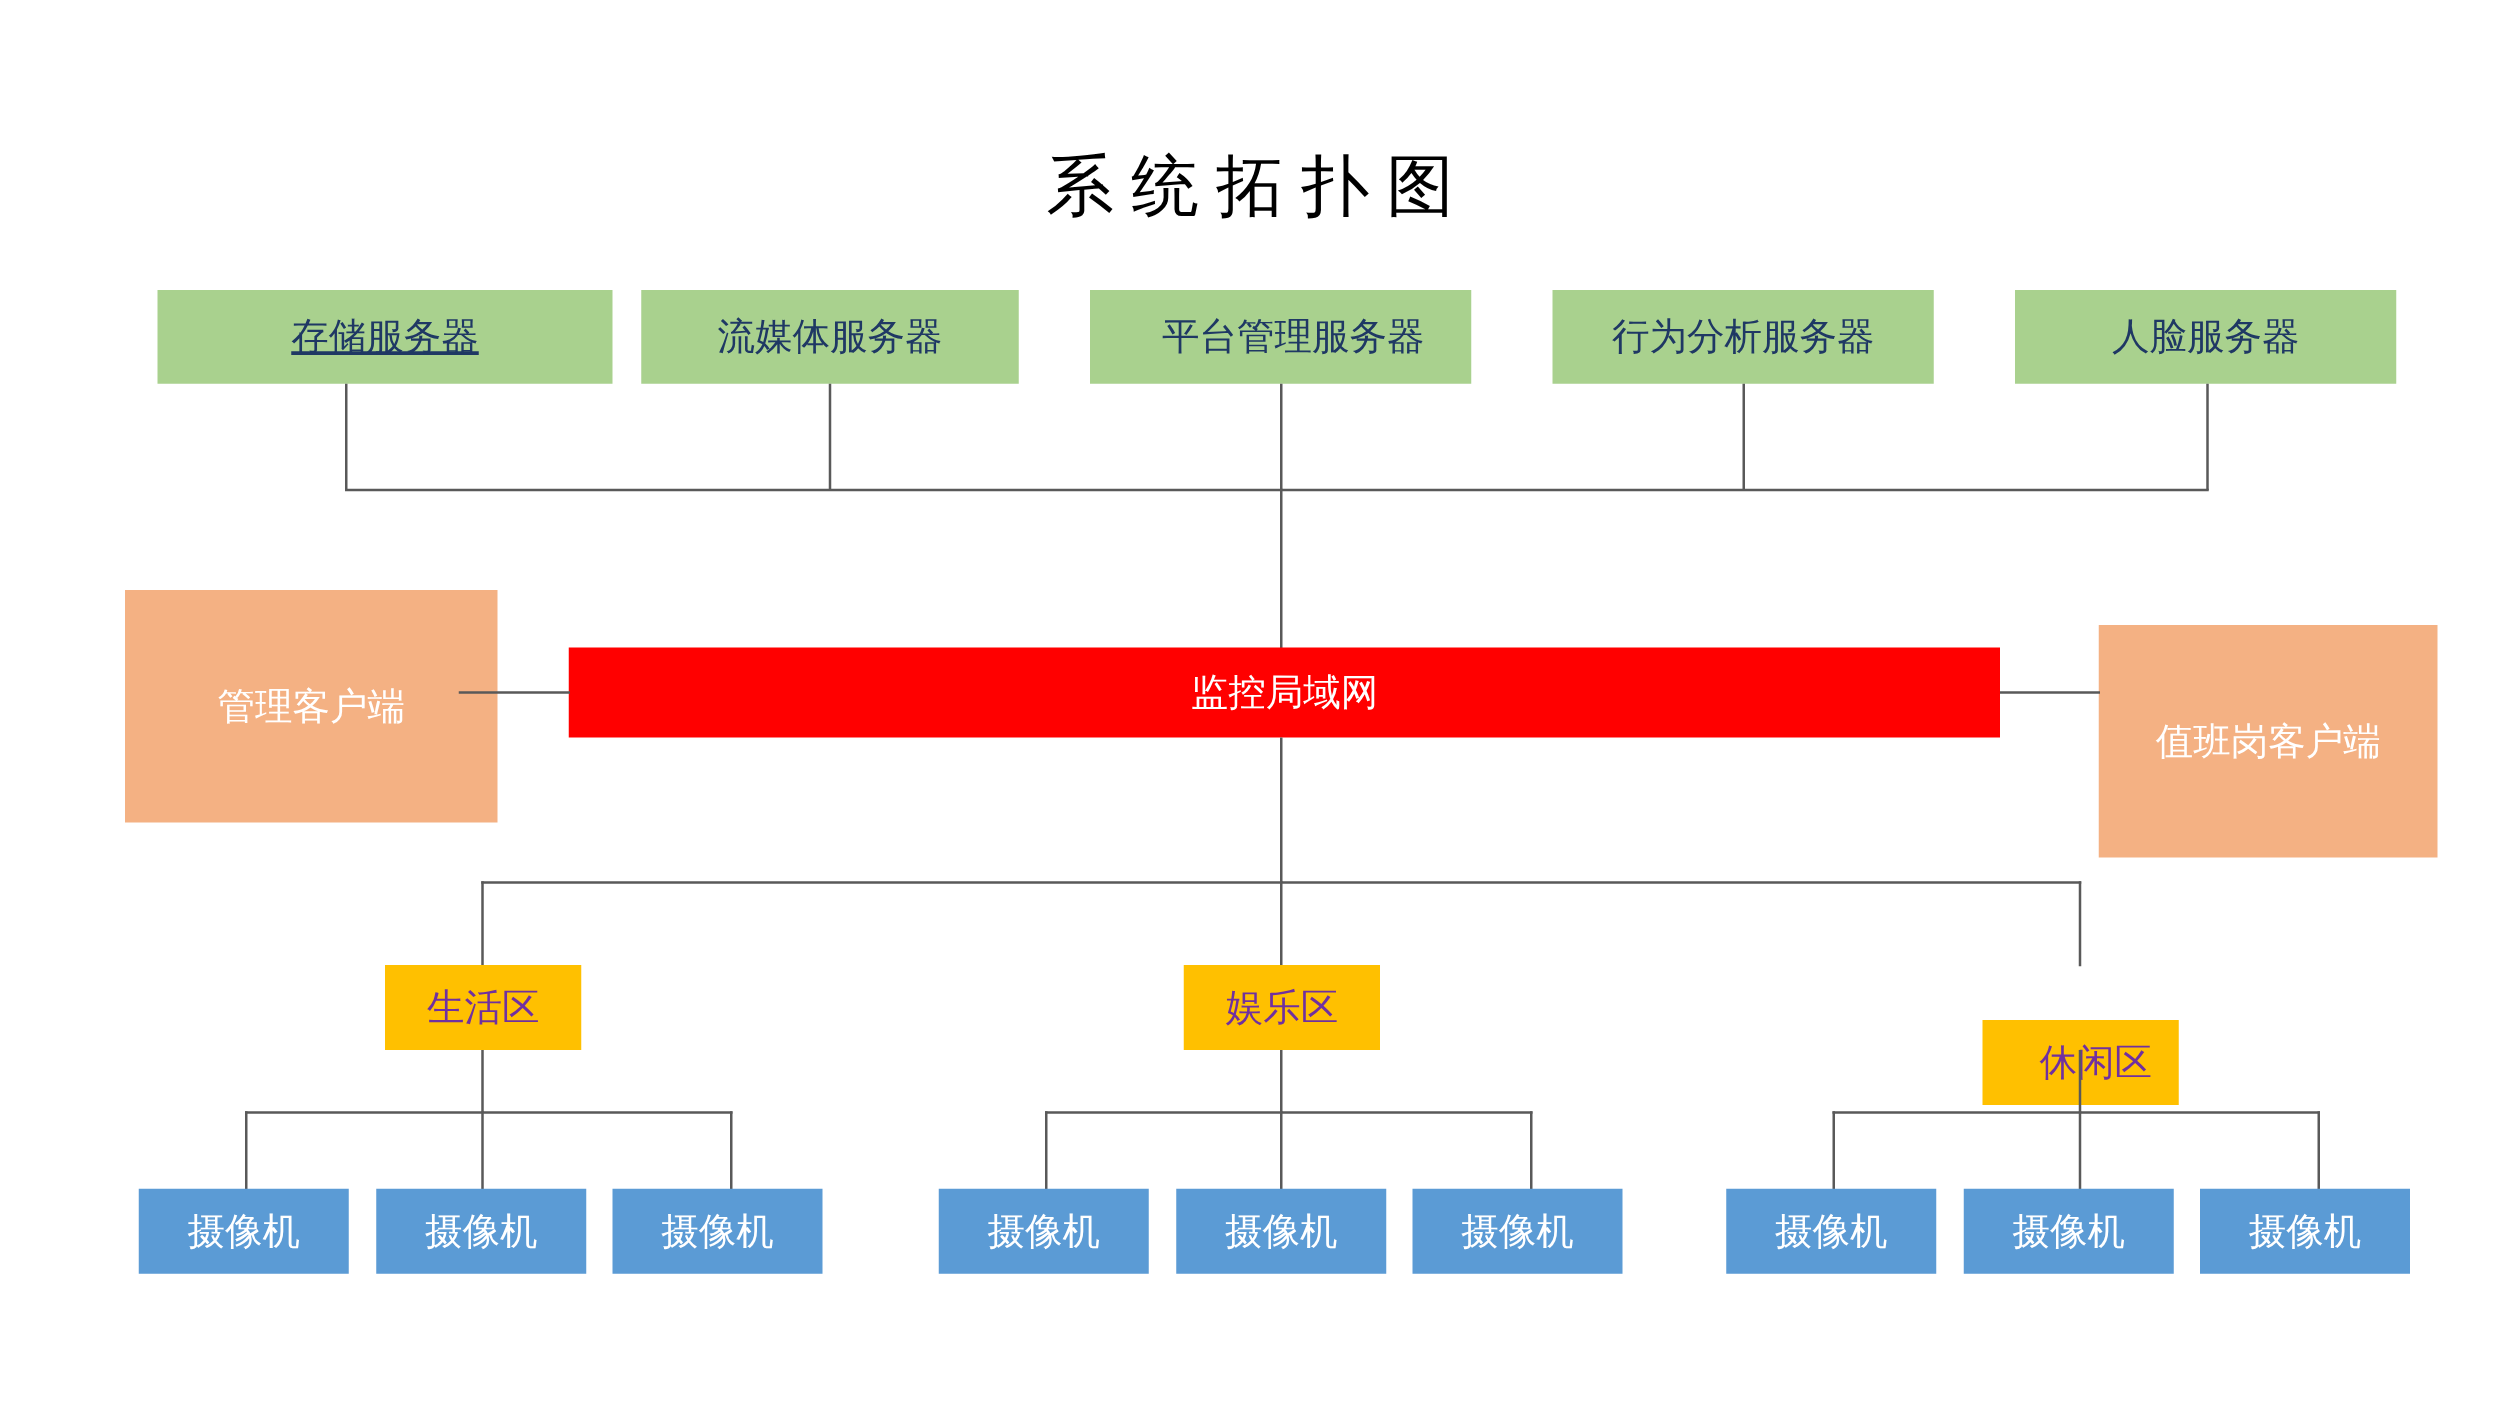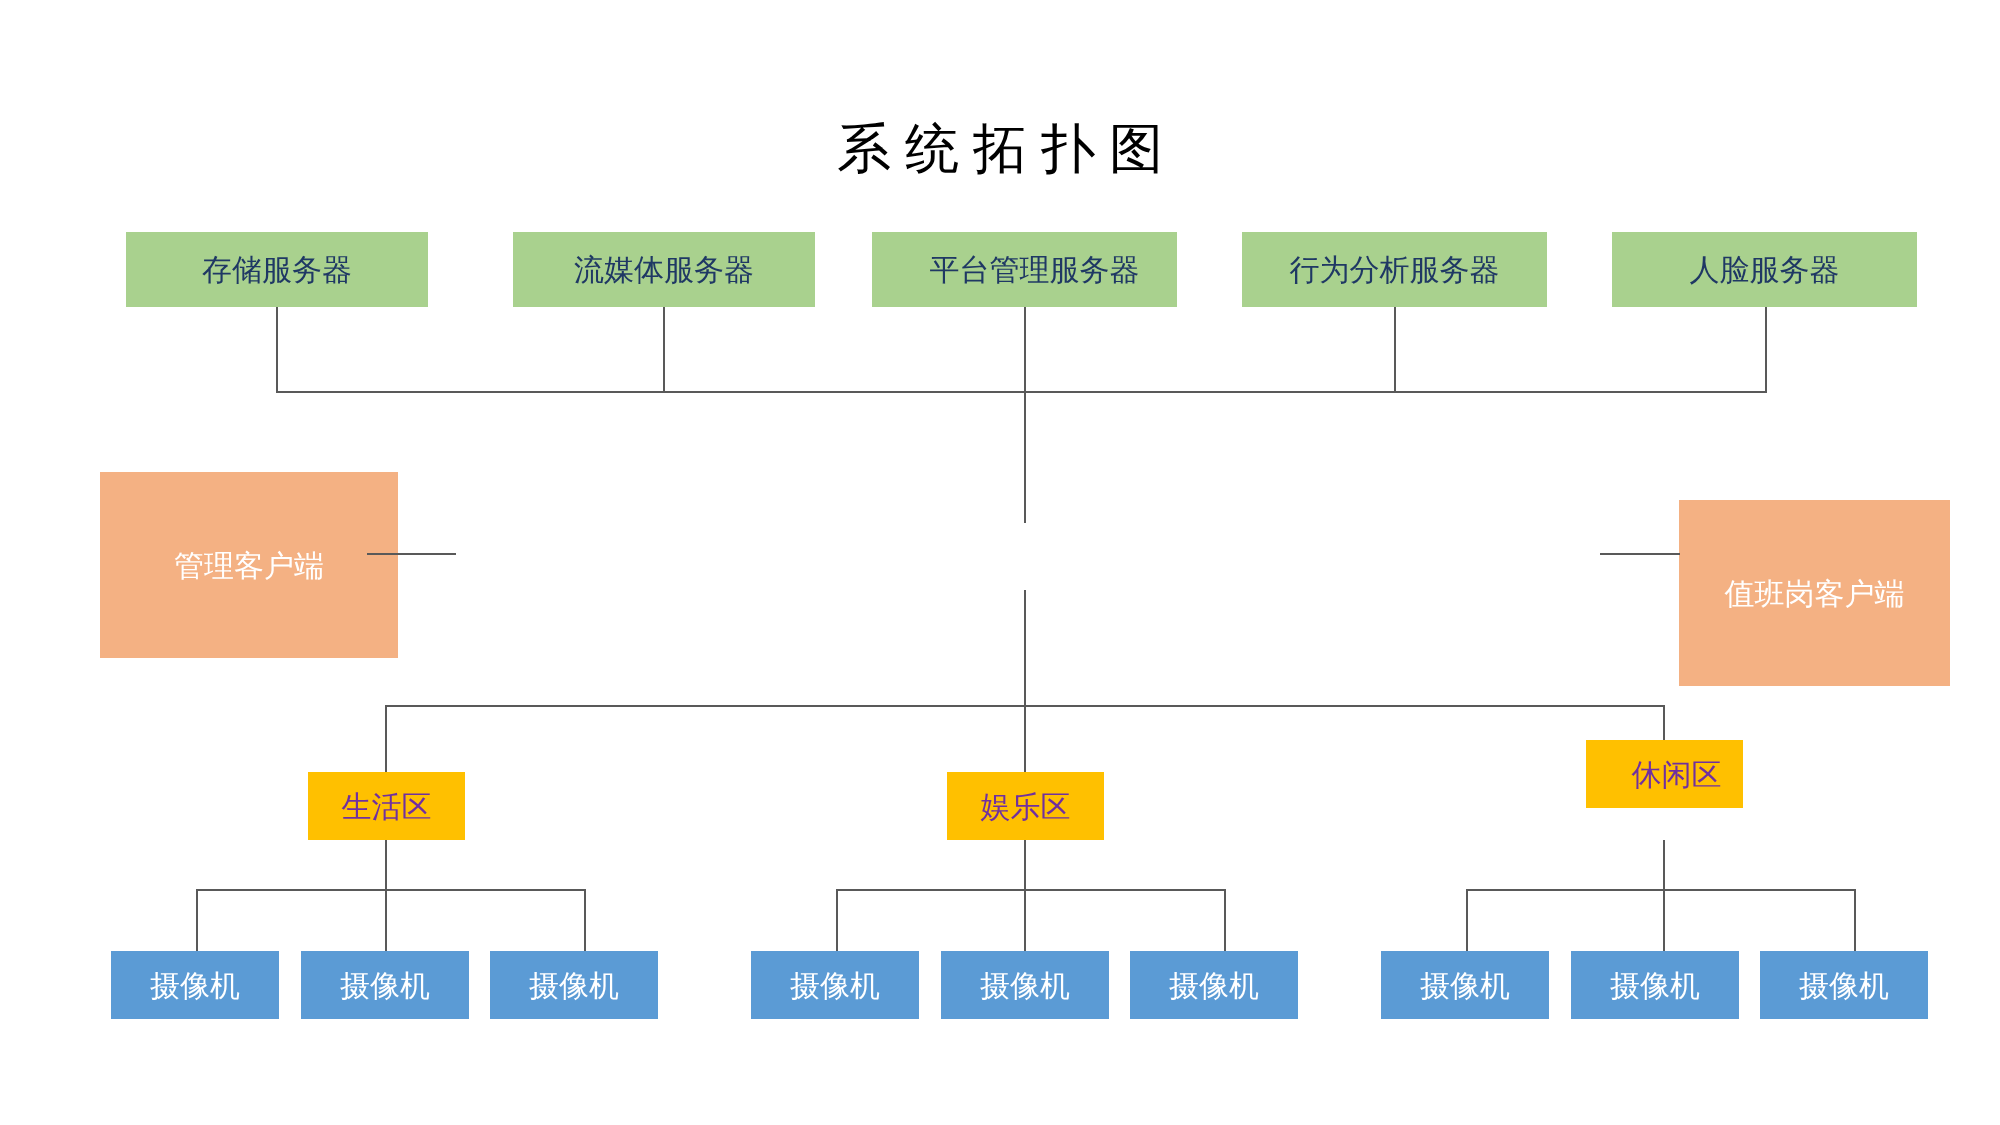--- a/index.html
+++ b/index.html
@@ -84,21 +84,21 @@
   .line-v { width: 2px; }
   .line-h { height: 2px; }
 </style>
 </head>
 <body>
 
 <div id="canvas">
 
   <div class="diagram-title">系统拓扑图</div>
 
-  <div class="node node-server" style="left:126px; top:232px; width:302px; height:75px;">
+  <div class="node node-server" style="left:126px; top:232px; width:364px; height:75px;text-decoration:underline;">
     <span>存储服务器</span>
   </div>
 
   <div class="node node-server" style="left:513px; top:232px; width:302px; height:75px;">
     <span>流媒体服务器</span>
   </div>
 
   <div class="node node-server" style="left:872px; top:232px; width:305px; height:75px;padding-left:20px;">
     <span>平台管理服务器</span>
   </div>
@@ -118,20 +118,23 @@
   <div class="line line-v" style="left:1765px; top:307px; height:85px;"></div>
 
   <div class="line line-h" style="left:276px; top:391px; width:1491px;"></div>
 
   <div class="line line-v" style="left:1024px; top:391px; height:132px;"></div>
 
   <div class="node node-client" style="left:100px; top:472px; width:298px; height:186px;">
     <span>管理客户端</span>
   </div>
 
+  <div class="node node-lan" style="left:455px; top:518px; width:1145px; height:72px;">
+    <span>监控局域网</span>
+  </div>
 
   <div class="node node-client" style="left:1679px; top:472px; width:271px; height:186px;margin-top:28px;">
     <span>值班岗客户端</span>
   </div>
 
   <div class="line line-h" style="left:367px; top:553px; width:89px;"></div>
   <div class="line line-h" style="left:1600px; top:553px; width:80px;"></div>
 
   <div class="line line-v" style="left:1024px; top:590px; height:116px;"></div>
 
@@ -142,21 +145,21 @@
   <div class="line line-v" style="left:1663px; top:705px; height:68px;"></div>
 
   <div class="node node-zone" style="left:308px; top:772px; width:157px; height:68px;">
     <span>生活区</span>
   </div>
 
   <div class="node node-zone" style="left:947px; top:772px; width:157px; height:68px;">
     <span>娱乐区</span>
   </div>
 
-  <div class="node node-zone" style="left:1586px; top:740px; width:157px; height:68px;padding-left:24px;">
+  <div class="node node-zone" style="left:1586px; top:816px; width:157px; height:68px;padding-left:24px;">
     <span>休闲区</span>
   </div>
 
   <div class="line line-v" style="left:385px; top:840px; height:50px;"></div>
   <div class="line line-h" style="left:196px; top:889px; width:390px;"></div>
   <div class="line line-v" style="left:196px; top:889px; height:63px;"></div>
   <div class="line line-v" style="left:385px; top:889px; height:63px;"></div>
   <div class="line line-v" style="left:584px; top:889px; height:63px;"></div>
 
   <div class="node node-camera" style="left:111px; top:951px; width:168px; height:68px;">

